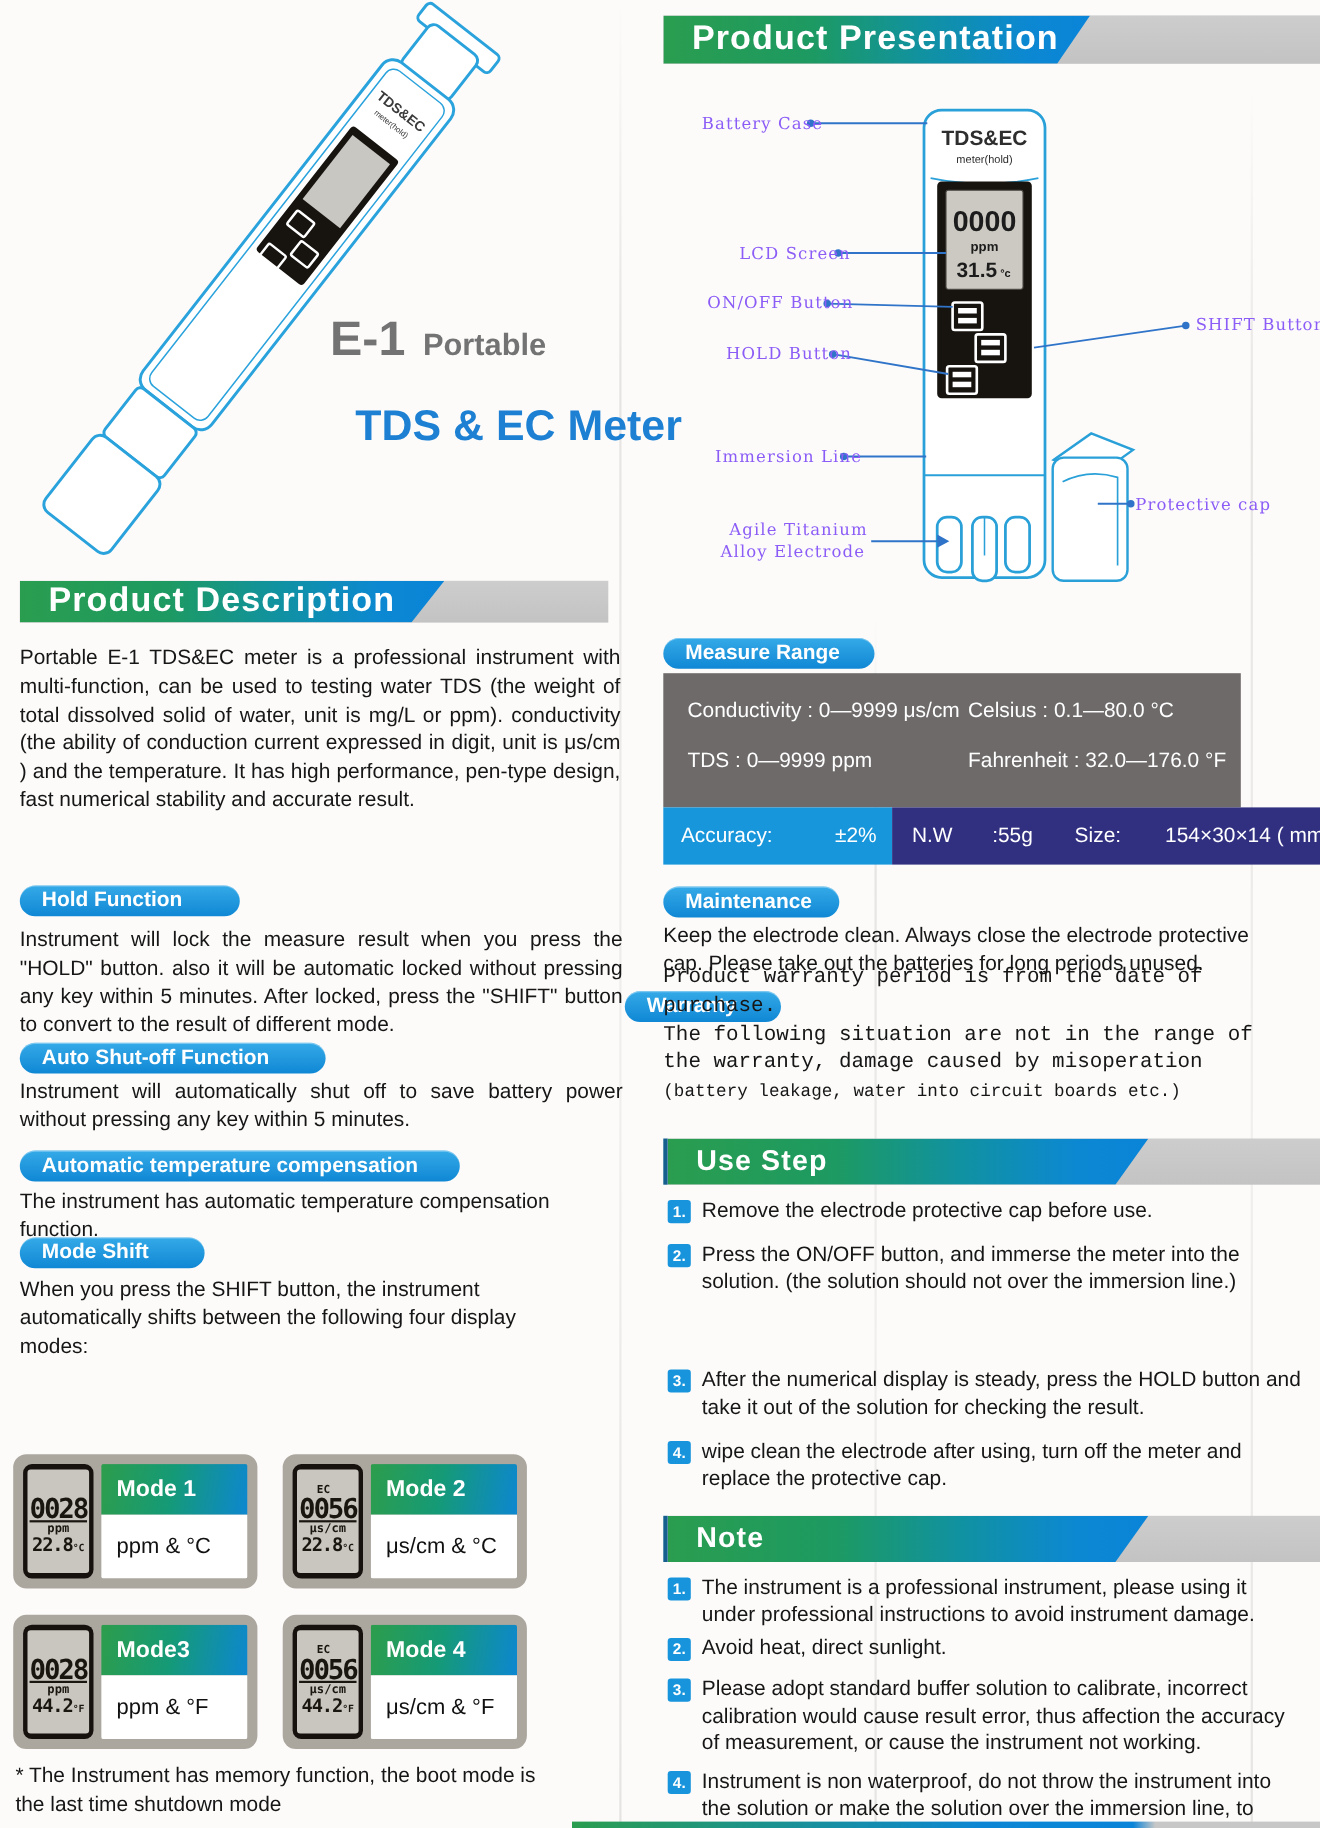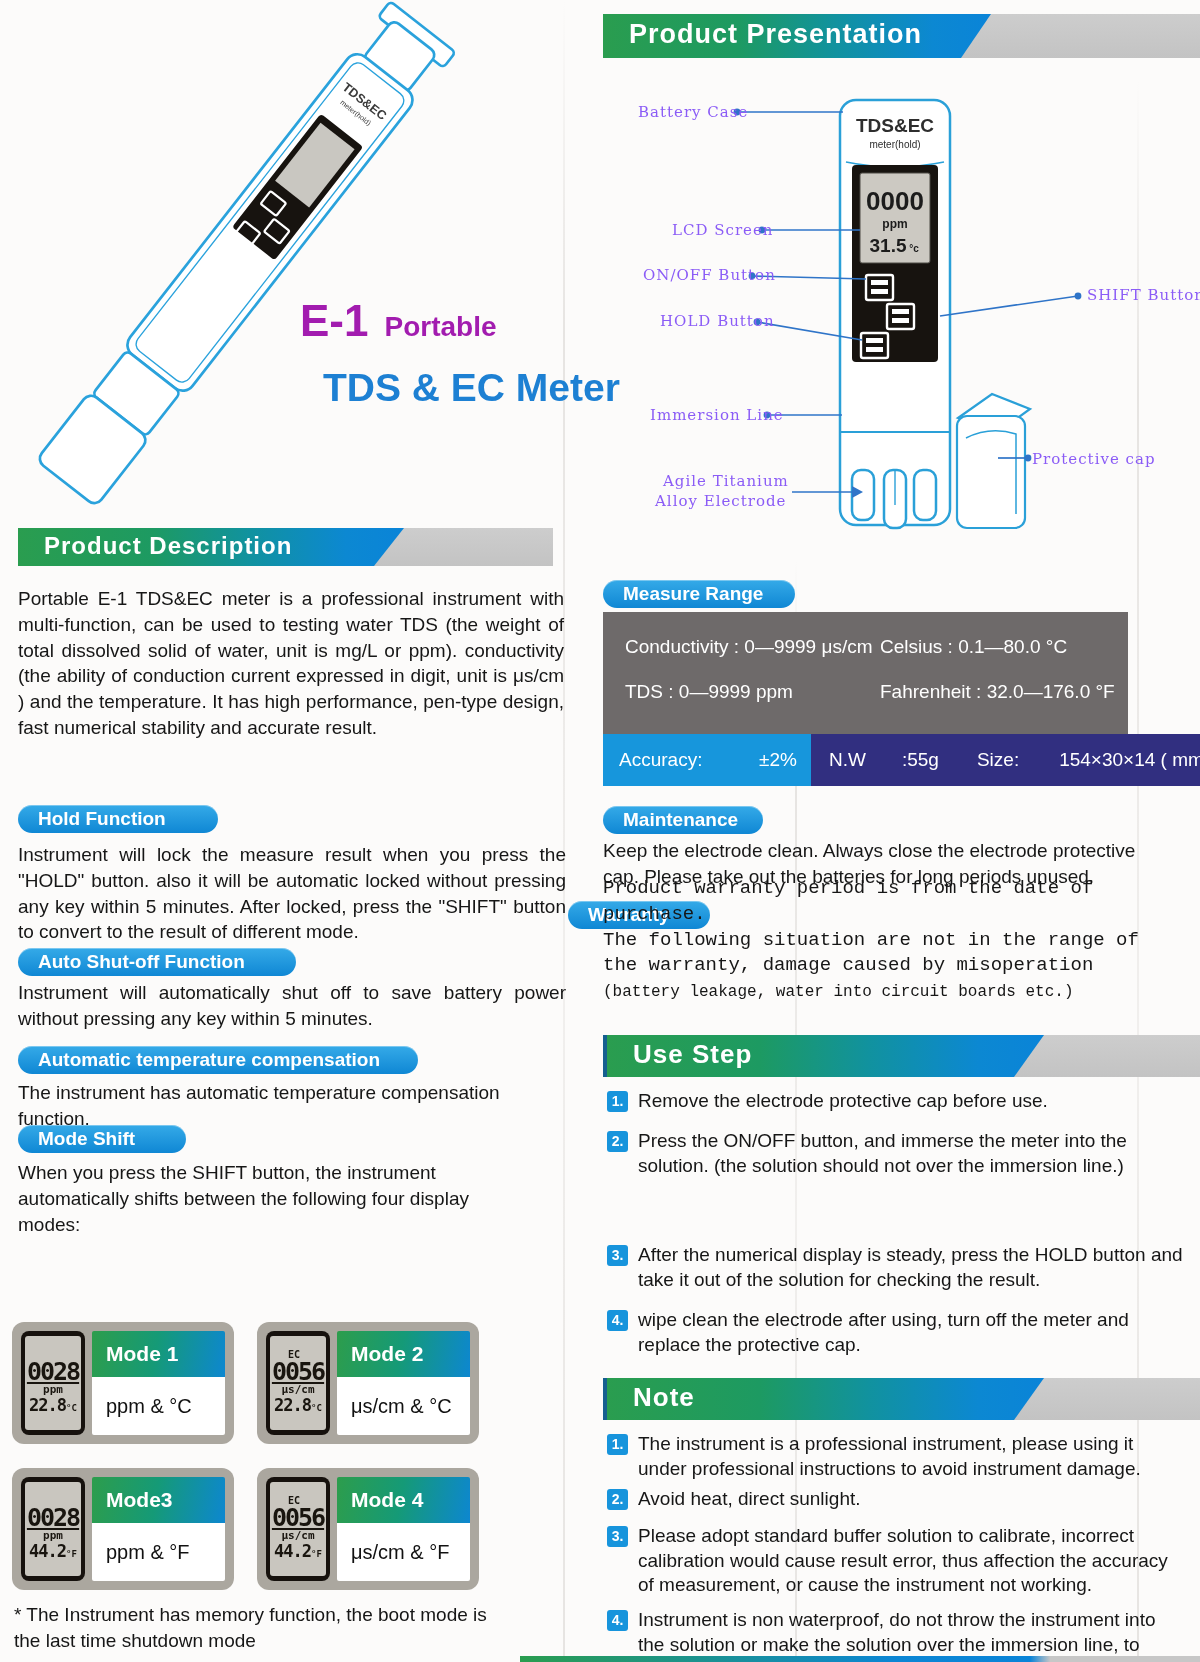--- a/index.html
+++ b/index.html
@@ -20,21 +20,21 @@
         background:linear-gradient(180deg,#35aae8,#0f87d4);box-shadow:inset 0 1px 0 rgba(255,255,255,.35);}
   .pill span{display:block;padding:3px 0 0 20px;color:#fff;font-size:19px;font-weight:600;white-space:nowrap;}
   .para{position:absolute;font-size:19px;line-height:1.36;color:#161616;text-align:justify;}
   .para.nj{text-align:left;}
   
   .item{position:absolute;display:flex;gap:10px;align-items:flex-start;}
   .numsq{flex:0 0 auto;width:21px;height:21px;margin-top:2px;border-radius:3px;background:#1794dc;
          color:#fff;font-size:14px;font-weight:bold;text-align:center;line-height:21px;}
   .itxt{font-size:19px;line-height:1.3;width:548px;color:#161616;}
   
-  .hero-line1{position:absolute;left:300px;top:296px;color:#a21caf;white-space:nowrap;}
+  .hero-line1{position:absolute;left:300px;top:284px;color:#737373;white-space:nowrap;}
   .hero-line1 .model{font-size:44px;font-weight:bold;}
   .hero-line1 .ptype{font-size:28px;font-weight:600;margin-left:16px;}
   .hero-line2{position:absolute;left:292px;top:366px;color:#1d80d3;font-size:39px;font-weight:600;white-space:nowrap;margin-left:31px;}
   
   .mtable{position:absolute;left:603px;top:612px;width:525px;height:122px;background:#6e6a6a;color:#fff;font-size:19px;}
   .mtable .cell{position:absolute;white-space:nowrap;}
   .accbar{position:absolute;left:603px;top:734px;width:525px;height:52px;display:flex;color:#fff;font-size:19px;}
   .accl{flex:0 0 178px;background:#1796dc;display:flex;align-items:center;justify-content:space-between;padding:0 14px 0 16px;}
   .accr{flex:1;background:#312f80;display:flex;align-items:center;gap:0;}
   .accr span{white-space:nowrap;}
@@ -88,21 +88,21 @@
     </g>
   </svg>
 
   <div class="hero-line1">
     <span class="model">E-1</span><span class="ptype">Portable</span>
   </div>
   <div class="hero-line2">TDS &amp; EC Meter</div>
 
   <div class="hbar" style="left:18px;top:528px;width:535px;height:38px;">
     <div class="grad" style="width:386px;"></div>
-    <div class="htitle" style="font-size:24px;">Product  Description</div>
+    <div class="htitle" style="font-size:31px;">Product  Description</div>
   </div>
   <div class="para" style="left:18px;top:586px;width:546px;">Portable E-1 TDS&amp;EC meter is a professional instrument with multi-function, can be used to testing water TDS (the weight of total dissolved solid of water, unit is mg/L or ppm). conductivity (the ability of conduction current expressed in digit, unit is μs/cm ) and the temperature. It has high performance, pen-type design, fast numerical stability and accurate result.</div>
 
   <div class="pill" style="left:18px;top:805px;width:200px;">
     <span>Hold  Function</span>
   </div>
   <div class="para" style="left:18px;top:842px;width:548px;">Instrument will lock the measure result when you press the "HOLD" button. also it will be automatic locked without pressing any key within 5 minutes. After locked, press the "SHIFT" button to convert to the result of different mode.</div>
 
   <div class="pill" style="left:18px;top:948px;width:278px;">
     <span>Auto Shut-off Function</span>
@@ -176,21 +176,21 @@
     <div class="mode-right">
       <div class="mode-head">Mode 4</div>
       <div class="mode-lab">μs/cm &amp; °F</div>
     </div>
   </div>
 
   <div class="para nj" style="left:14px;top:1602px;width:480px;">* The Instrument has memory function, the boot mode is the last time shutdown mode</div>
 
   <div class="hbar" style="left:603px;top:14px;width:597px;height:44px;">
     <div class="grad" style="width:388px;"></div>
-    <div class="htitle" style="font-size:27px;">Product  Presentation</div>
+    <div class="htitle" style="font-size:31px;">Product  Presentation</div>
   </div>
 
   <svg width="600" height="500" style="position:absolute;left:600px;top:80px;">
 
     <g stroke="#2aa0d8" stroke-width="2.5" fill="#ffffff">
       <rect x="240" y="20" width="110" height="425" rx="16"></rect>
       <path d="M246 82 q49 10 98 0" fill="none" stroke-width="1.6"></path>
       <line x1="240" y1="352" x2="350" y2="352" stroke-width="1.8"></line>
       <rect x="252" y="390" width="22" height="50" rx="9"></rect>
       <rect x="284" y="390" width="22" height="58" rx="9"></rect>

